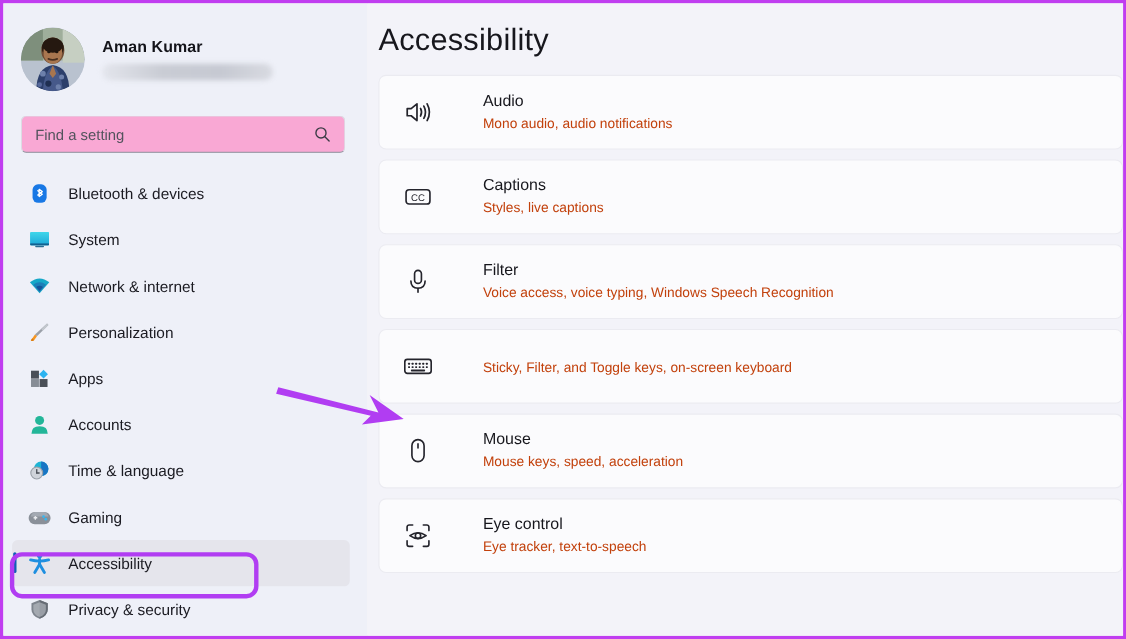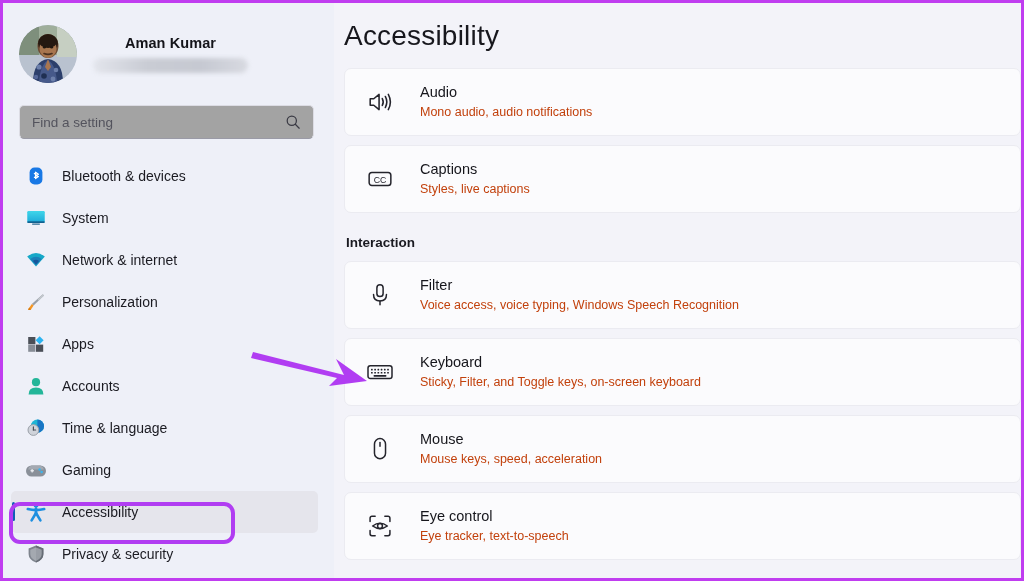--- a/index.html
+++ b/index.html
@@ -44,21 +44,20 @@
     background: #c8cedb;
     position: relative;
   }
   .avatar svg { display: block; width: 100%; height: 100%; }
 
   .account-text {
     margin-left: 16px;
     display: flex;
     flex-direction: column;
     justify-content: center;
-    text-align: center;
   }
   .account-name {
     font-size: 14.5px;
     font-weight: bold;
     color: #14141a;
     letter-spacing: .1px;
   }
   .account-redacted {
     margin-top: 7px;
     width: 155px; height: 15px;
@@ -67,21 +66,21 @@
     filter: blur(2.2px);
   }
 
   .search-wrap {
     margin: 18px 16px 0 16px;
     position: relative;
   }
   .search-box {
     width: 295px;
     height: 34px;
-    background: #a3a3a3;
+    background: #f9a8d4;
     border: 1px solid #dcdce4;
     border-bottom: 1px solid #9a9aa6;
     border-radius: 5px;
     display: flex;
     align-items: center;
     padding: 0 12px;
   }
   .search-box input {
     flex: 1;
     border: none;
@@ -169,21 +168,21 @@
     display: flex;
     align-items: center;
     padding-left: 20px;
   }
   .card-icon {
     width: 30px; height: 30px;
     flex: 0 0 auto;
     display: flex; align-items: flex-end; justify-content: center;
     color: #0f766e;
   }
-  .card-text { margin-left: 25px; }
+  .card-text { margin-left: 44px; }
   .card-title {
     font-size: 14.5px;
     color: #16161c;
     line-height: 1.35;
   }
   .card-sub {
     font-size: 12.5px;
     color: #c2410c;
     margin-top: 2px;
     line-height: 1.35;
@@ -419,21 +418,20 @@
             <rect x="3.6" y="7.4" width="18.8" height="11.2" rx="2.4"></rect>
             <text x="13" y="16.3" font-family="Liberation Sans, sans-serif" font-size="7.6" fill="#24242c" stroke="none" text-anchor="middle">CC</text>
           </svg>
         </span>
         <div class="card-text">
           <div class="card-title">Captions</div>
           <div class="card-sub">Styles, live captions</div>
         </div>
       </div>
 
-      <div class="section-head">Interaction</div>
 
       <div class="card">
         <span class="card-icon">
           <svg viewBox="0 0 26 26" fill="none" stroke="#24242c" stroke-width="1.3" stroke-linecap="round">
             <rect x="10.3" y="4.2" width="5.4" height="10.2" rx="2.7"></rect>
             <path d="M7.4 12.6 Q7.4 18.2 13 18.2 Q18.6 18.2 18.6 12.6"></path>
             <line x1="13" y1="18.2" x2="13" y2="21.4"></line>
           </svg>
         </span>
         <div class="card-text">
@@ -457,21 +455,20 @@
               <rect x="8.0" y="12.9" width="1.5" height="1.5" rx=".4"></rect>
               <rect x="10.8" y="12.9" width="1.5" height="1.5" rx=".4"></rect>
               <rect x="13.6" y="12.9" width="1.5" height="1.5" rx=".4"></rect>
               <rect x="16.4" y="12.9" width="1.5" height="1.5" rx=".4"></rect>
               <rect x="19.2" y="12.9" width="1.5" height="1.5" rx=".4"></rect>
               <rect x="7.4" y="15.6" width="11.2" height="1.5" rx=".6"></rect>
             </g>
           </svg>
         </span>
         <div class="card-text">
-          <div class="card-title">Keyboard</div>
           <div class="card-sub">Sticky, Filter, and Toggle keys, on-screen keyboard</div>
         </div>
       </div>
 
       <div class="card">
         <span class="card-icon">
           <svg viewBox="0 0 26 26" fill="none" stroke="#24242c" stroke-width="1.3" stroke-linecap="round">
             <rect x="8.2" y="4.0" width="9.6" height="17.4" rx="4.8"></rect>
             <line x1="13" y1="7.4" x2="13" y2="10.6"></line>
           </svg>

